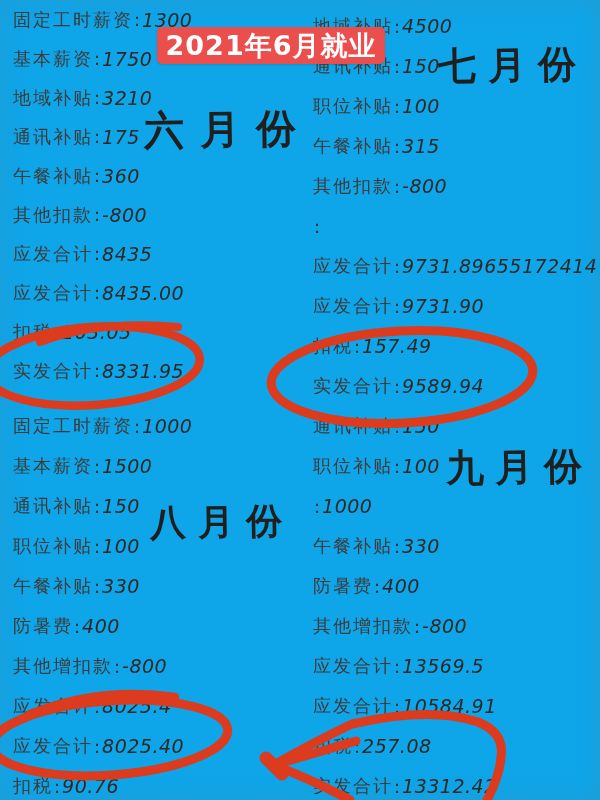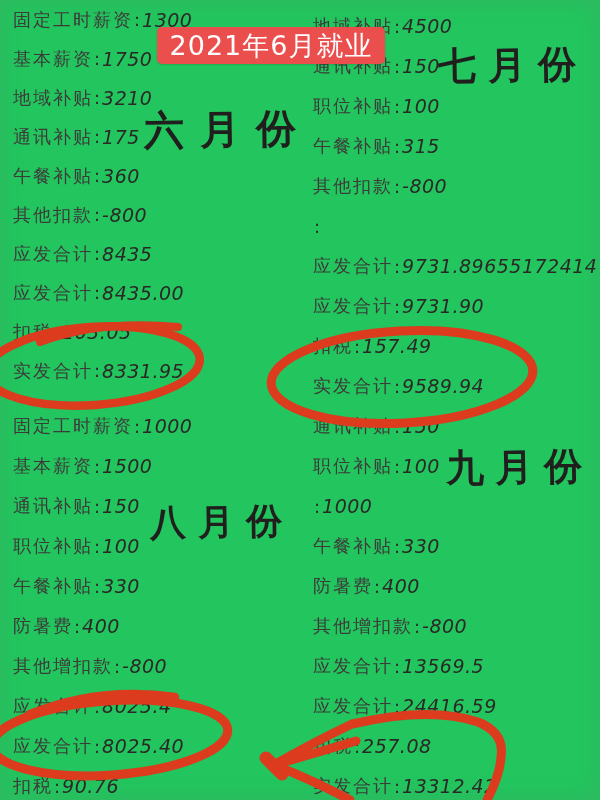--- a/index.html
+++ b/index.html
@@ -1,19 +1,19 @@
 <!DOCTYPE html>
 <html><head>
 <meta charset="utf-8">
 <style>
   html,body{margin:0;padding:0;}
   .stage{
     position:relative;
     width:600px;height:800px;
-    background:#22c55e;
+    background:#0ea5e9;
     overflow:hidden;
     font-family:"DejaVu Sans","Liberation Sans",sans-serif;
     box-shadow:inset 0 0 24px rgba(120,115,110,.18);
   }
   .col{position:absolute;z-index:1;}
   .col-left{left:13px;top:0;width:292px;}
   .col-right{left:313px;top:6px;width:287px;}
   .sub{display:block;}
   .col-august{position:absolute;left:13px;top:406px;width:292px;}
   .row{height:40px;display:flex;align-items:center;white-space:nowrap;}
@@ -28,21 +28,21 @@
   }
   .h-june{left:144px;top:102px;font-size:40px;letter-spacing:16px;}
   .h-july{left:438px;top:40px;font-size:38px;letter-spacing:12px;}
   .h-august{left:150px;top:498px;font-size:36px;letter-spacing:12px;}
   .h-september{left:446px;top:442px;font-size:38px;letter-spacing:11px;}
   .banner{
     position:absolute;z-index:5;
     left:157px;top:27px;width:228px;height:37px;
     background:#ea4f4e;border-radius:5px;
     display:flex;align-items:center;justify-content:center;
-    color:#ffffff;font-size:27px;font-weight:normal;letter-spacing:1px;
+    color:#ffffff;font-size:27px;font-weight:bold;letter-spacing:1px;
     box-shadow:0 1px 2px rgba(0,0,0,.12);
   }
   .marker-overlay{
     position:absolute;z-index:10;left:0;top:0;
     pointer-events:none;
   }
 </style>
 </head>
 <body>
 
@@ -276,21 +276,21 @@
 
         <div class="row">
           <span class="lbl">应发合计</span>
           <span class="sep">:</span>
           <span class="val">13569.5</span>
         </div>
 
         <div class="row">
           <span class="lbl">应发合计</span>
           <span class="sep">:</span>
-          <span class="val">24416.59</span>
+          <span class="val">10584.91</span>
         </div>
 
         <div class="row">
           <span class="lbl">扣税</span>
           <span class="sep">:</span>
           <span class="val">257.08</span>
         </div>
 
         <div class="row">
           <span class="lbl">实发合计</span>

